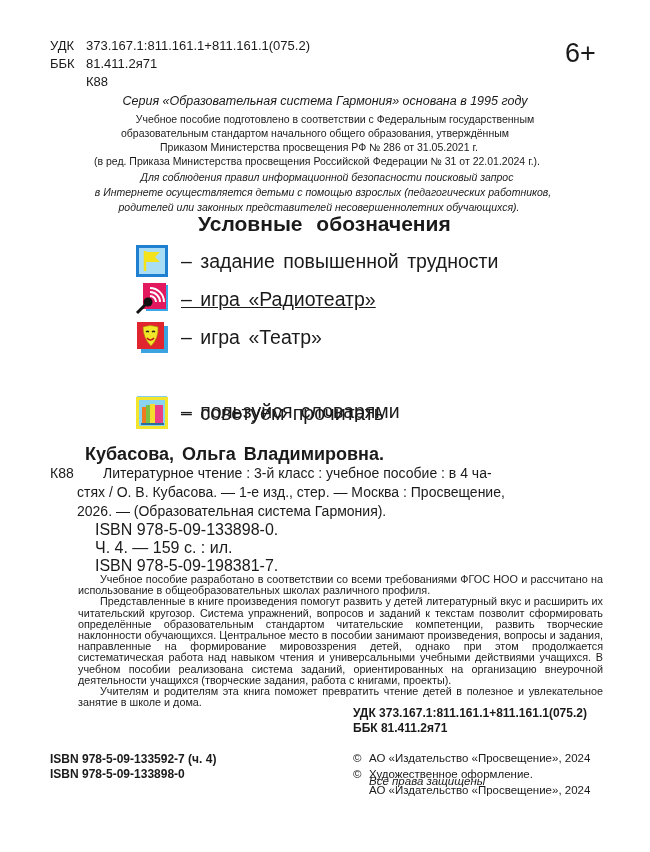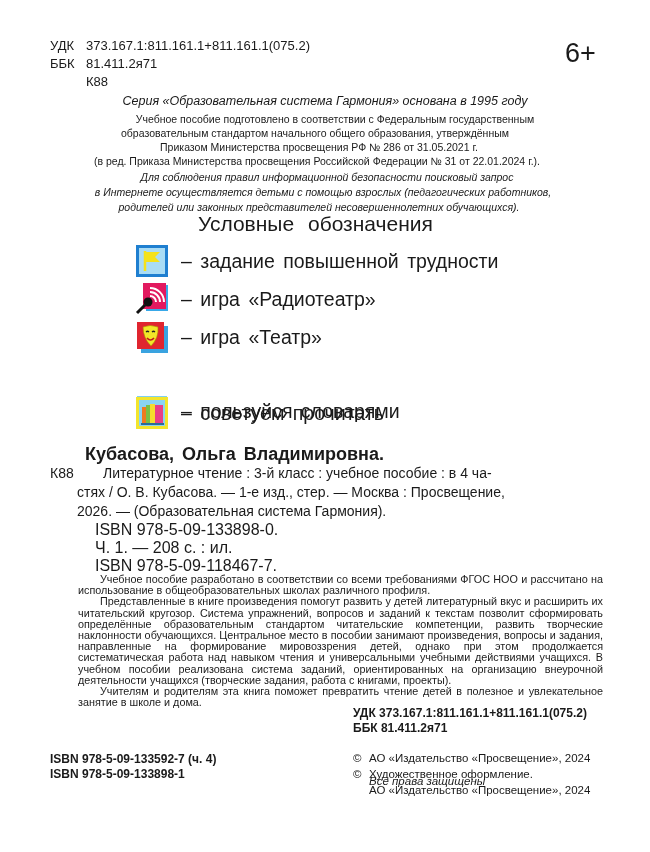--- a/index.html
+++ b/index.html
@@ -10,21 +10,21 @@
     .abs { position: absolute; }
     .cls-row { position: absolute; left: 50px; font-size: 13px; line-height: 16px; }
     .cls-row .lbl { display: inline-block; width: 36px; }
     .age { position: absolute; left: 565px; top: 38px; font-size: 27px; font-weight: normal; }
 
     .center { position: absolute; left: 0; width: 650px; text-align: center; }
     .series { top: 94px; font-size: 12.5px; font-style: italic; }
     .std { font-size: 10.5px; line-height: 14px; }
     .italic-note { font-size: 10.5px; line-height: 15px; font-style: italic; }
 
-    .legend-title { position: absolute; left: 198px; top: 212px; font-size: 21px; font-weight: normal; word-spacing: 8px; }
+    .legend-title { position: absolute; left: 198px; top: 212px; font-size: 21px; font-weight: bold; word-spacing: 8px; }
     .legend-row { position: absolute; left: 135px; height: 34px; display: flex; align-items: center; }
     .legend-row .icon { width: 34px; height: 34px; position: relative; }
     .legend-row .txt { margin-left: 12px; font-size: 19.5px; word-spacing: 3px; }
 
     .author { position: absolute; left: 85px; top: 444px; font-size: 18px; font-weight: bold; word-spacing: 3px; }
     .bib { position: absolute; font-size: 14px; line-height: 18.5px; }
     .bib-k { left: 50px; top: 464px; }
     .bib-body { left: 77px; top: 464px; width: 525px; text-align: justify; text-indent: 25px; }
     .bib-line { left: 95px; font-size: 16px; }
 
@@ -65,21 +65,21 @@
     <svg width="34" height="34" viewBox="0 0 34 34">
       <rect x="1" y="1" width="32" height="32" fill="#1f7fd0"></rect>
       <rect x="4" y="4" width="26" height="26" fill="#a9dcf5"></rect>
       <path d="M10 7 L10 27" stroke="#f4e21a" stroke-width="2.5"></path>
       <path d="M10 8 L25 8 L20 13 L25 18 L10 18 Z" fill="#f4e21a"></path>
     </svg>
   </div>
   <span class="txt">– задание повышенной трудности</span>
 </div>
 
-<div class="legend-row" style="top:282px;">
+<div class="legend-row" style="top:282px;text-decoration:underline;">
   <div class="icon">
     <svg width="34" height="34" viewBox="0 0 34 34">
       <rect x="11" y="3" width="22" height="26" fill="#38a8e8"></rect>
       <rect x="8" y="1" width="23" height="26" fill="#e2195f"></rect>
       <path d="M15 14 A6 6 0 0 1 21 20" stroke="#fff" stroke-width="2" fill="none"></path>
       <path d="M15 10 A10 10 0 0 1 25 20" stroke="#fff" stroke-width="2" fill="none"></path>
       <path d="M15 6 A14 14 0 0 1 29 20" stroke="#fff" stroke-width="2" fill="none"></path>
       <circle cx="13" cy="20" r="4.5" fill="#111"></circle>
       <path d="M10 23 L2 31" stroke="#111" stroke-width="3"></path>
     </svg>
@@ -128,34 +128,34 @@
   <span class="txt">– советуем прочитать</span>
 </div>
 
 <div class="author">Кубасова, Ольга Владимировна.</div>
 <div class="bib bib-k">К88</div>
 <div class="bib bib-body" style="text-indent:0; left:103px; width:500px;">Литературное чтение : 3-й класс : учебное пособие : в 4 ча-</div>
 
 <div class="bib" style="left:77px; top:483px; width:525px; text-align:justify;">стях / О. В. Кубасова. — 1-е изд., стер. — Москва : Просвещение,</div>
 <div class="bib" style="left:77px; top:502px;">2026. — (Образовательная система Гармония).</div>
 <div class="bib bib-line" style="top:521px;">ISBN 978-5-09-133898-0.</div>
-<div class="bib bib-line" style="top:539px;">Ч. 1. — 208 с. : ил.</div>
-<div class="bib bib-line" style="top:557px;">ISBN 978-5-09-118467-7.</div>
+<div class="bib bib-line" style="top:539px;">Ч. 4. — 159 с. : ил.</div>
+<div class="bib bib-line" style="top:557px;">ISBN 978-5-09-198381-7.</div>
 
 <div class="annot">
   <p>Учебное пособие разработано в соответствии со всеми требованиями ФГОС НОО и рассчитано на использование в общеобразовательных школах различного профиля.</p>
   <p>Представленные в книге произведения помогут развить у детей литературный вкус и расширить их читательский кругозор. Система упражнений, вопросов и заданий к текстам позволит сформировать определённые образовательным стандартом читательские компетенции, развить творческие наклонности обучающихся. Центральное место в пособии занимают произведения, вопросы и задания, направленные на формирование мировоззрения детей, однако при этом продолжается систематическая работа над навыком чтения и универсальными учебными действиями учащихся. В учебном пособии реализована система заданий, ориентированных на организацию внеурочной деятельности учащихся (творческие задания, работа с книгами, проекты).</p>
   <p>Учителям и родителям эта книга поможет превратить чтение детей в полезное и увлекательное занятие в школе и дома.</p>
 </div>
 
 <div class="abs bold-small" style="left:353px; top:706px;">УДК 373.167.1:811.161.1+811.161.1(075.2)</div>
 <div class="abs bold-small" style="left:353px; top:721px;">ББК 81.411.2я71</div>
 
 <div class="abs bold-small" style="left:50px; top:752px;">ISBN 978-5-09-133592-7 (ч. 4)</div>
-<div class="abs bold-small" style="left:50px; top:767px;">ISBN 978-5-09-133898-1</div>
+<div class="abs bold-small" style="left:50px; top:767px;">ISBN 978-5-09-133898-0</div>
 
 <div class="copy-row" style="top:752px;">
   <span class="c">©</span><span>АО «Издательство «Просвещение», 2024</span>
 </div>
 <div class="copy-row" style="top:768px;">
   <span class="c">©</span><span>Художественное оформление.</span>
 </div>
 <div class="copy-row" style="top:784px; left:369px;">АО «Издательство «Просвещение», 2024</div>
 <div class="copy-row" style="top:775px; left:369px;font-style:italic;">Все права защищены</div>
 

